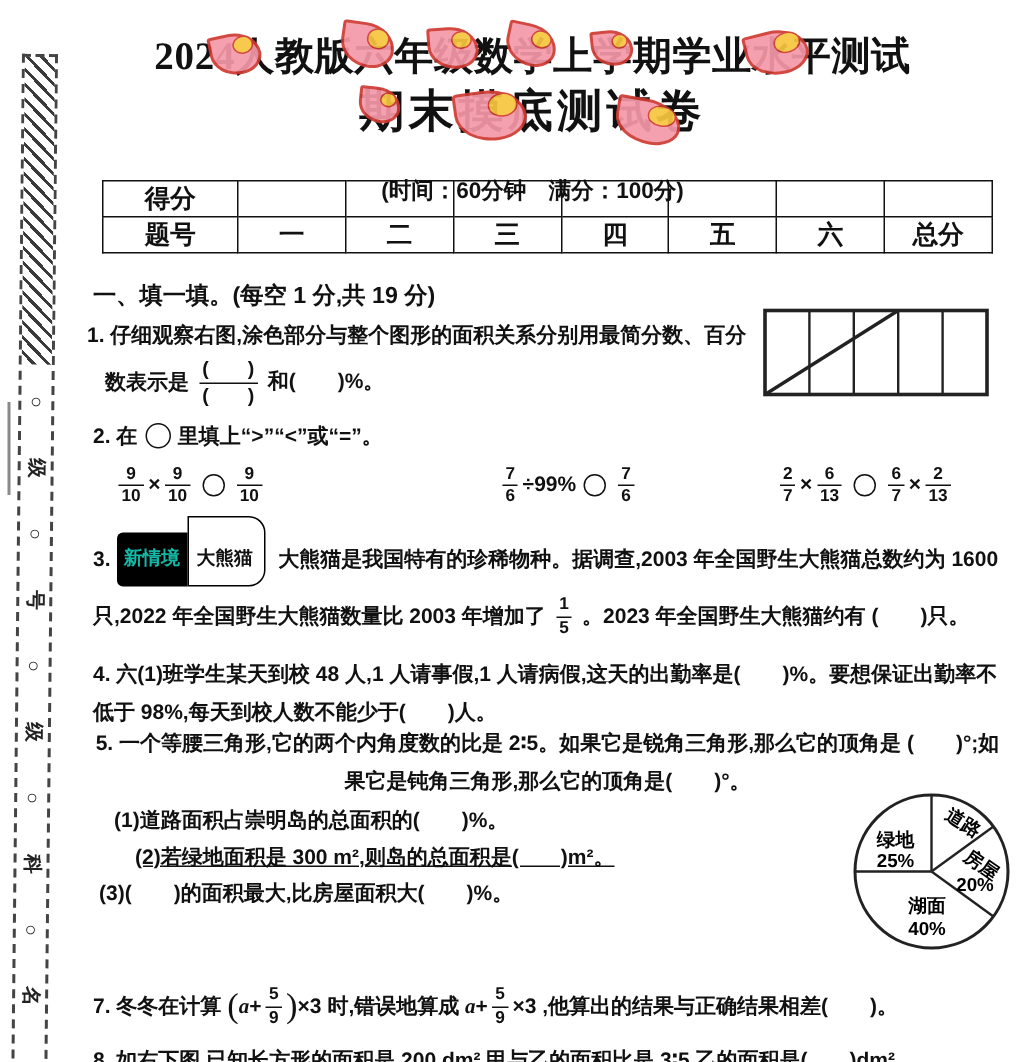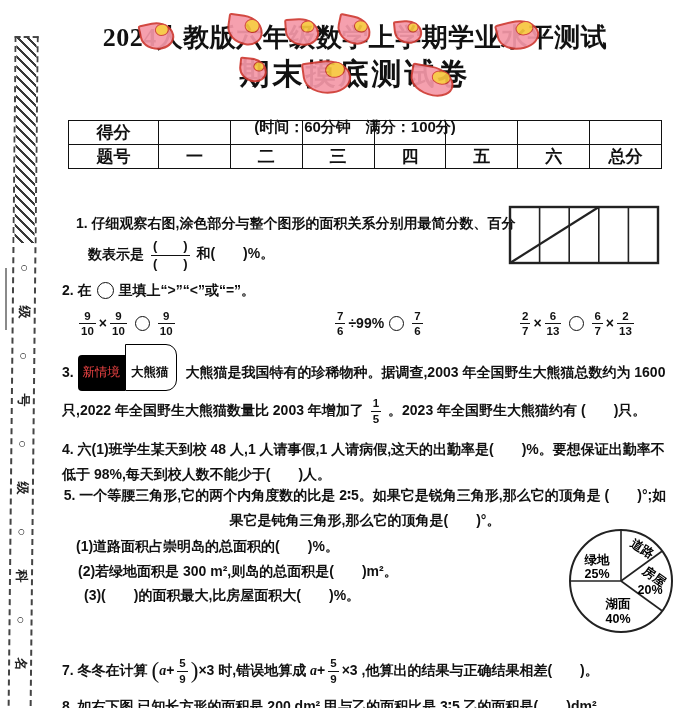--- a/index.html
+++ b/index.html
@@ -74,21 +74,21 @@
   .circ {
     display:inline-block; width:17px; height:17px; border:1.8px solid #111;
     border-radius:50%; vertical-align:-4px; margin:0 5px;
   }
   .circ.small { width:15px; height:15px; vertical-align:-3px; }
   .bigp { font-size:23px; font-weight:400; vertical-align:-3px; font-family:"Liberation Serif",serif; }
   i.mathvar { font-family:"Liberation Serif","DejaVu Serif",serif; }
 
   
   .badge-dark {
-    display:inline-block; background:#000; color:#ef4444; font-size:12.5px; font-weight:400;
+    display:inline-block; background:#000; color:#14b8a6; font-size:12.5px; font-weight:700;
     padding:1px 5px; border-radius:4px 0 0 4px; vertical-align:1px;
   }
   .badge-light {
     display:inline-block; border:1.6px solid #000; font-size:12.5px; font-weight:700;
     padding:11px 7px 0 5px; border-radius:0 11px 11px 0; vertical-align:1px; margin-right:5px;
   }
 
   
   .fig1 { position:absolute; left:508px; top:205px; }
   .pie  { position:absolute; left:566px; top:524px; }
@@ -177,22 +177,23 @@
       <th>二</th>
       <th>三</th>
       <th>四</th>
       <th>五</th>
       <th>六</th>
       <th>总分</th>
     </tr>
   </tbody>
     </table>
 
-
-  <div class="q" style="left:76px;top:209px;width:452px;line-height:2.1;">
+  <div class="sec-head">一、填一填。(每空 1 分,共 19 分)</div>
+
+  <div class="q" style="left:58px;top:209px;width:452px;line-height:2.1;">
     <span>1. 仔细观察右图,涂色部分与整个图形的面积关系分别用最简分数、百分</span><br>
     <span style="margin-left:12px">数表示是</span>
     <span class="frac fracb">
       <span>(　　)</span>
       <span class="den">(　　)</span>
     </span>
     <span>和(　　)%。</span>
   </div>
 
   <svg class="fig1" width="152" height="60" viewBox="0 0 152 60">
@@ -260,22 +261,22 @@
   <div class="q" style="left:62px;top:437px;width:606px;">
     <span>4. 六(1)班学生某天到校 48 人,1 人请事假,1 人请病假,这天的出勤率是(　　)%。要想保证出勤率不低于 98%,每天到校人数不能少于(　　)人。</span>
   </div>
 
   <div class="q" style="left:62px;top:483px;width:606px;text-align:center;">
     <span>5. 一个等腰三角形,它的两个内角度数的比是 2∶5。如果它是锐角三角形,那么它的顶角是 (　　)°;如果它是钝角三角形,那么它的顶角是(　　)°。</span>
   </div>
 
   <div class="q" style="left:62px;top:534px;width:608px;">
     <div style="margin-left:14px;">(1)道路面积占崇明岛的总面积的(　　)%。</div>
-    <div style="margin-left:16px;">(2)若绿地面积是 300 m²,则岛的总面积是(　　)m²。</div>
-    <div style="margin-left:22px;">(3)(　　)的面积最大,比房屋面积大(　　)%。</div>
+    <div style="margin-left:28px;text-decoration:underline;">(2)若绿地面积是 300 m²,则岛的总面积是(　　)m²。</div>
+    <div style="margin-left:4px;">(3)(　　)的面积最大,比房屋面积大(　　)%。</div>
   </div>
 
   <svg class="pie" width="110" height="116" viewBox="0 0 110 116">
     <circle cx="55" cy="57" r="51" fill="#fff" stroke="#222" stroke-width="2"></circle>
     <line x1="55" y1="57" x2="55" y2="6" stroke="#222" stroke-width="1.6"></line>
     <line x1="55" y1="57" x2="96.3" y2="27" stroke="#222" stroke-width="1.6"></line>
     <line x1="55" y1="57" x2="96.3" y2="87" stroke="#222" stroke-width="1.6"></line>
     <line x1="55" y1="57" x2="4" y2="57" stroke="#222" stroke-width="1.6"></line>
     <text x="31" y="40" font-size="12.5" text-anchor="middle">绿地</text>
     <text x="31" y="54" font-size="12.5" text-anchor="middle">25%</text>

